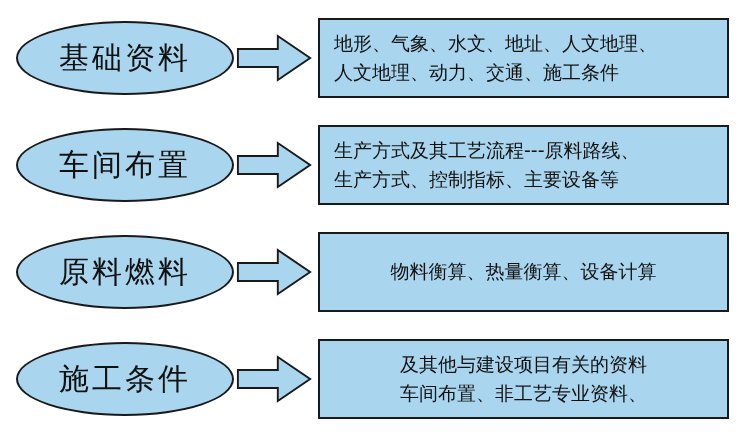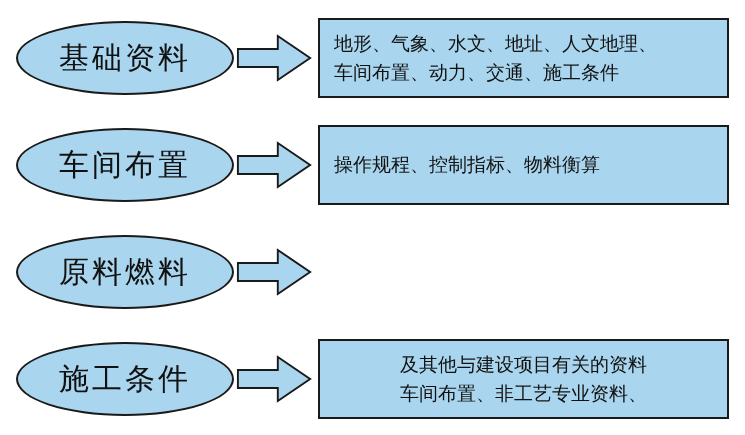--- a/index.html
+++ b/index.html
@@ -67,43 +67,48 @@
 
   <div class="row">
     <div class="ellipse">
       <span>基础资料</span>
     </div>
     <svg class="arrow" viewBox="0 0 80 52" preserveAspectRatio="none">
       <path d="M2,17 L44,17 L44,4 L78,26 L44,48 L44,35 L2,35 Z" style="fill: var(--shape-fill, #a9d6ee); stroke: var(--stroke, #1a1a1a); stroke-width: 2;"></path>
     </svg>
     <div class="box align-left">
       <div class="line">地形、气象、水文、地址、人文地理、</div>
-      <div class="line">车间布置、动力、交通、施工条件</div>
+      <div class="line">人文地理、动力、交通、施工条件</div>
     </div>
   </div>
 
   <div class="row">
     <div class="ellipse">
       <span>车间布置</span>
     </div>
     <svg class="arrow" viewBox="0 0 80 52" preserveAspectRatio="none">
       <path d="M2,17 L44,17 L44,4 L78,26 L44,48 L44,35 L2,35 Z" style="fill: var(--shape-fill, #a9d6ee); stroke: var(--stroke, #1a1a1a); stroke-width: 2;"></path>
     </svg>
     <div class="box align-left">
-      <div class="line">操作规程、控制指标、物料衡算</div>
+      <div class="line">生产方式及其工艺流程---原料路线、</div>
+      <div class="line">生产方式、控制指标、主要设备等</div>
     </div>
   </div>
 
   <div class="row">
     <div class="ellipse">
       <span>原料燃料</span>
     </div>
     <svg class="arrow" viewBox="0 0 80 52" preserveAspectRatio="none">
       <path d="M2,17 L44,17 L44,4 L78,26 L44,48 L44,35 L2,35 Z" style="fill: var(--shape-fill, #a9d6ee); stroke: var(--stroke, #1a1a1a); stroke-width: 2;"></path>
     </svg>
+    <div class="box align-center">
+      <div class="line">物料衡算、热量衡算、设备计算</div>
+
+    </div>
   </div>
 
   <div class="row">
     <div class="ellipse">
       <span>施工条件</span>
     </div>
     <svg class="arrow" viewBox="0 0 80 52" preserveAspectRatio="none">
       <path d="M2,17 L44,17 L44,4 L78,26 L44,48 L44,35 L2,35 Z" style="fill: var(--shape-fill, #a9d6ee); stroke: var(--stroke, #1a1a1a); stroke-width: 2;"></path>
     </svg>
     <div class="box align-center">

